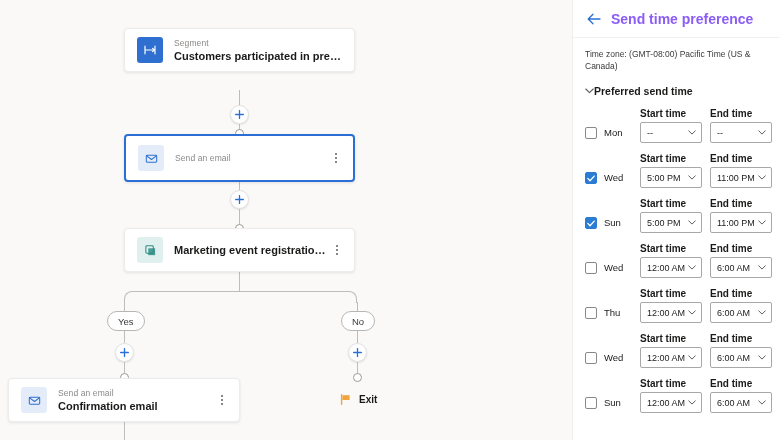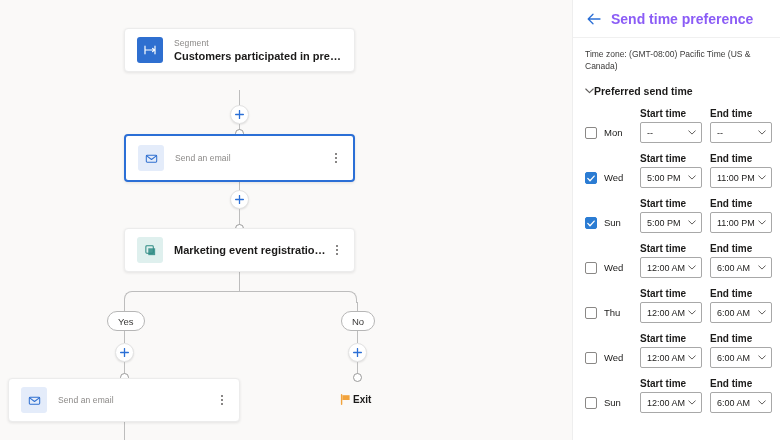--- a/index.html
+++ b/index.html
@@ -142,21 +142,21 @@
     align-items: center;
     justify-content: center;
     cursor: pointer;
   }
 
   
   .exit-marker {
     position: absolute;
     display: flex;
     align-items: center;
-    gap: 2px;
+    gap: 8px;
     cursor: pointer;
   }
   .exit-label {
     font-size: 10px;
     color: #1b1a19;
     font-weight: bold;
   }
 
   
   #panel {
@@ -394,20 +394,21 @@
 
     <div class="node" style="left:8px; top:378px; width:232px; height:44px;">
       <div class="node-icon email">
         <svg width="13" height="13" viewBox="0 0 14 14">
           <rect x="1.4" y="3.4" width="11.2" height="7.6" rx="1" fill="none" stroke="#2f6fd0" stroke-width="1.1"></rect>
           <path d="M1.8 4.2 L7 8.1 L12.2 4.2" fill="none" stroke="#2f6fd0" stroke-width="1.1" stroke-linecap="round" stroke-linejoin="round"></path>
         </svg>
       </div>
       <div class="node-text">
         <div class="node-kicker">Send an email</div>
+        <div class="node-title">Confirmation email</div>
       </div>
       <div class="kebab">
         <i></i>
         <i></i>
         <i></i>
       </div>
     </div>
 
   </div>
 

